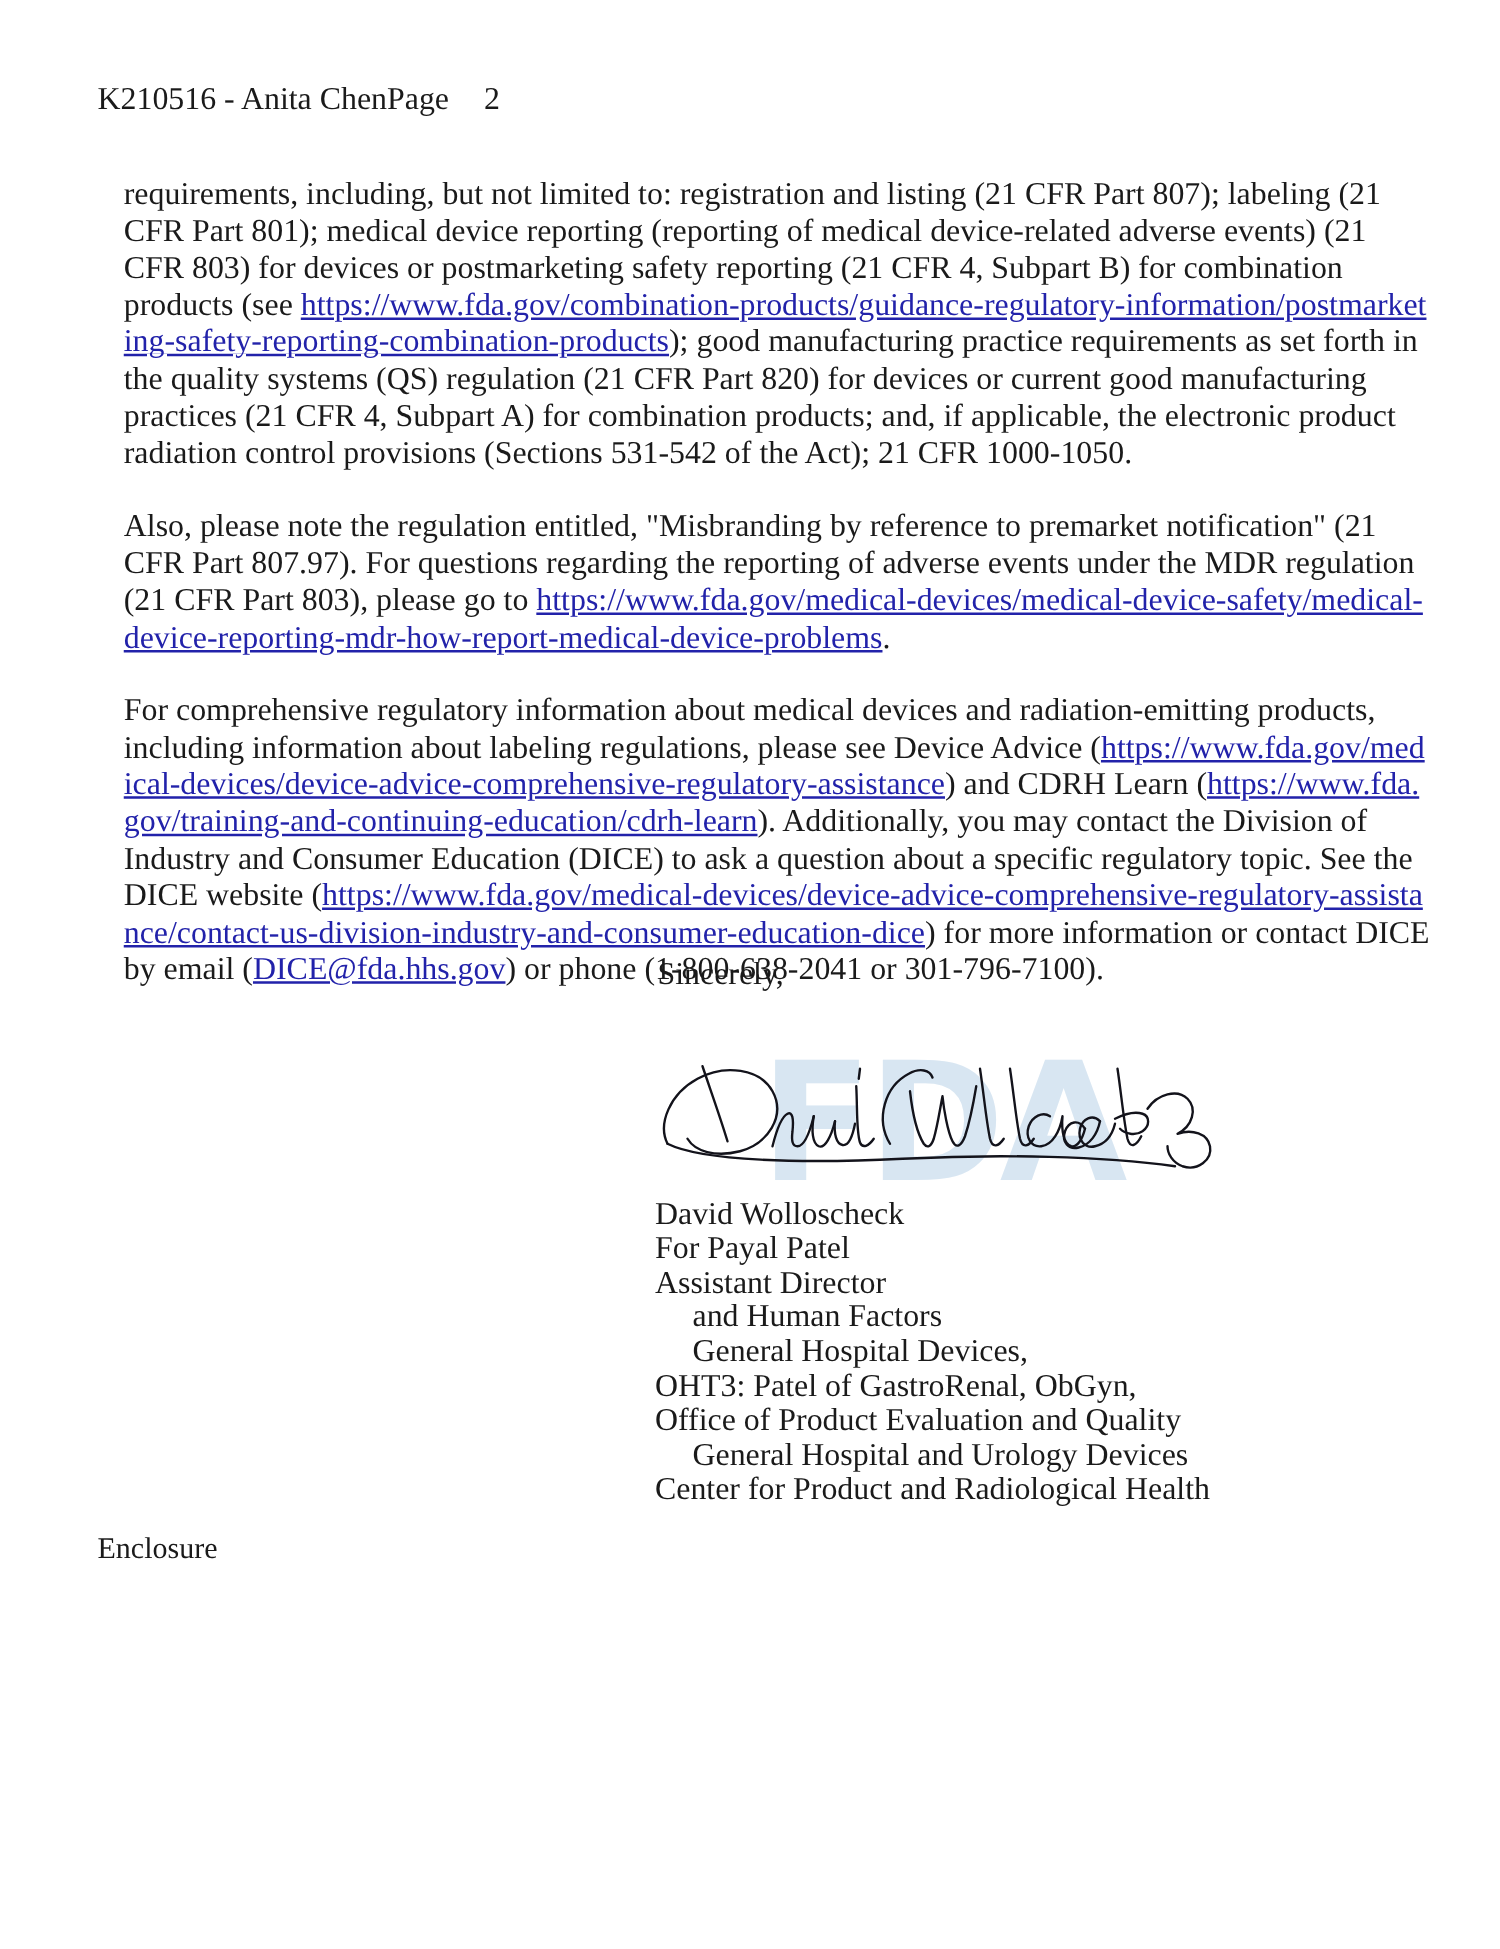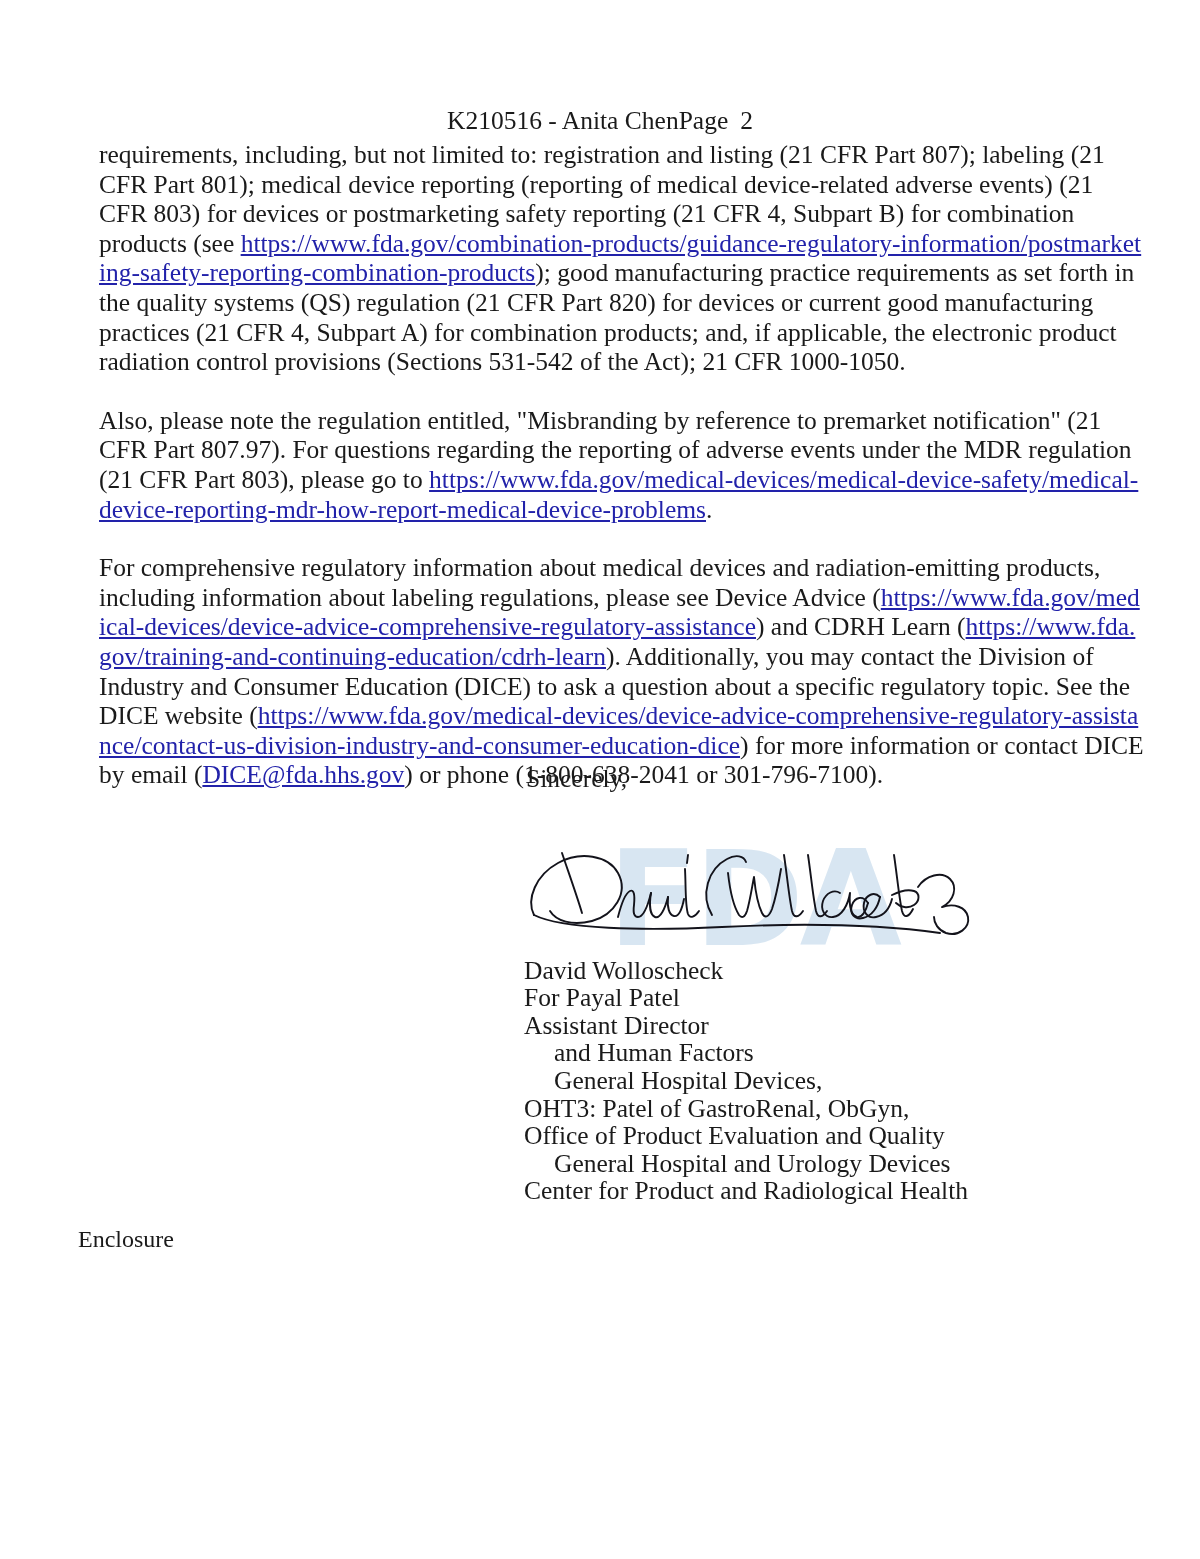--- a/index.html
+++ b/index.html
@@ -20,31 +20,30 @@
     box-sizing: border-box;
   }
 
   
   .doc-header {
     position: absolute;
     left: 78px;
     right: 78px;
     top: 64px;
     display: flex;
-    justify-content: center;
+    justify-content: flex-start;
     align-items: baseline;
     font-size: 25.5px;
     line-height: 1.2;
-    margin-top: 42px;
   }
   .doc-header .hdr-left { white-space: nowrap; }
   .doc-header .hdr-right {
     white-space: nowrap;
     display: flex;
-    gap: 12px;
+    gap: 28px;
   }
 
   
   .body-block {
     position: absolute;
     left: 78px;
     top: 140px;
     width: 1046px;
     font-size: 25.5px;
     line-height: 29.6px;

